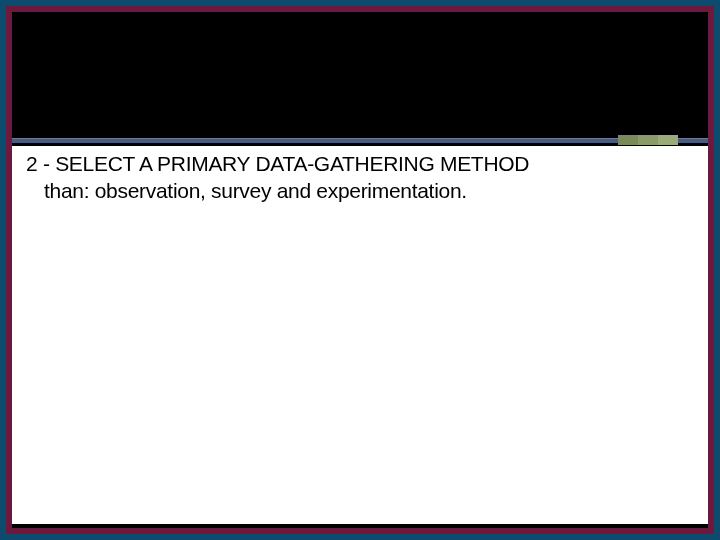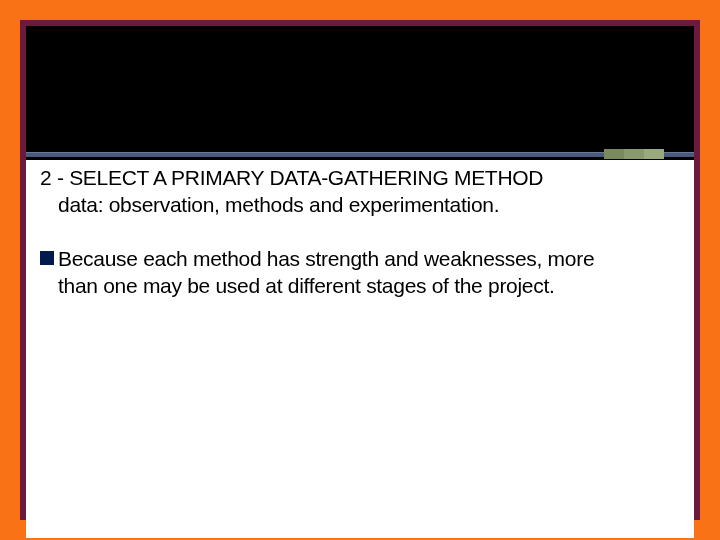--- a/index.html
+++ b/index.html
@@ -6,22 +6,22 @@
   body {
     width: 720px;
     height: 540px;
     background: #000;
     font-family: Arial, sans-serif;
     overflow: hidden;
   }
   .outer-frame {
     width: 720px;
     height: 540px;
-    padding: 20px;
-    background: #f97316;
+    padding: 6px;
+    background: #0c4a6e;
   }
   .maroon-border {
     width: 100%;
     height: 100%;
     border: 6px solid #6b1a3d;
     background: #000;
     position: relative;
   }
   .inner-frame {
     width: 100%;
@@ -110,26 +110,19 @@
         <div class="bar-accent">
           <div class="accent-seg s1"></div>
           <div class="accent-seg s2"></div>
           <div class="accent-seg s3"></div>
         </div>
       </div>
       <div class="content-area">
         <div class="heading">2 - SELECT A PRIMARY DATA-GATHERING METHOD</div>
 
         <div class="bullet-block">
-          <div class="bullet-continuation">data: observation, methods and experimentation.</div>
+          <div class="bullet-continuation">than: observation, survey and experimentation.</div>
         </div>
 
-        <div class="bullet-block">
-          <div class="bullet-line">
-            <div class="bullet-square"></div>
-            <div class="bullet-text">Because each method has strength and weaknesses, more</div>
-          </div>
-          <div class="bullet-continuation">than one may be used at different stages of the project.</div>
-        </div>
       </div>
     </div>
   </div>
 </div>
 
 </body></html>

